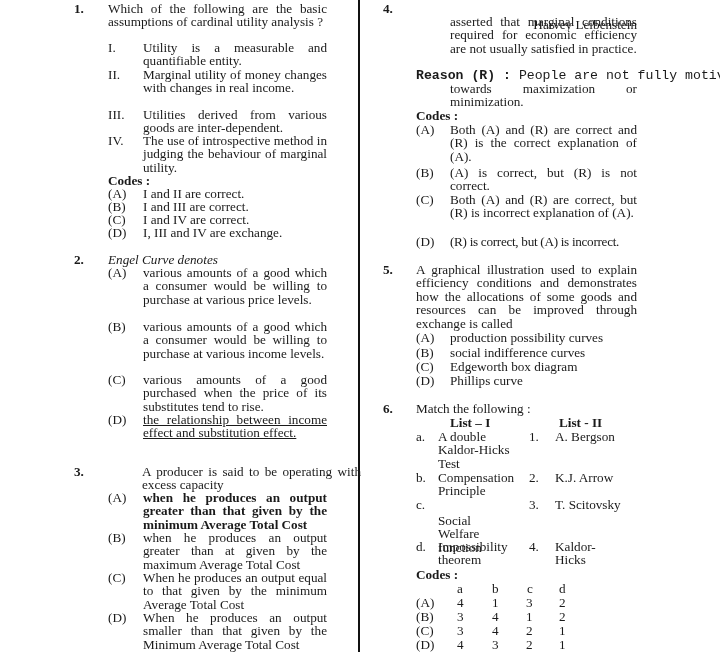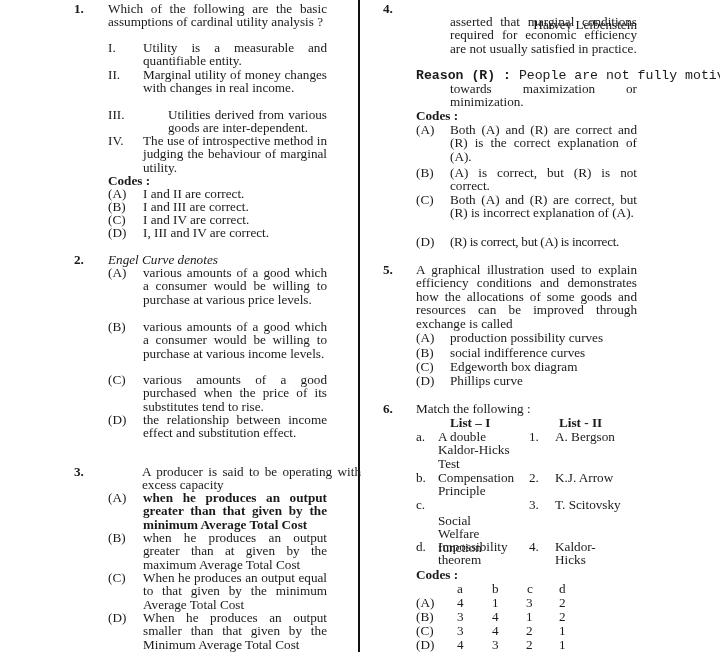--- a/index.html
+++ b/index.html
@@ -28,21 +28,21 @@
     <span class="qnum abs" style="left:74px;top:2px;">1.</span>
     <div class="stem" style="left:108px;top:2px;width:219px;">Which of the following are the basic assumptions of cardinal utility analysis ?</div>
     <div class="row" style="left:108px;top:41px;width:219px;">
       <span class="lbl" style="width:35px;">I.</span>
       <span class="txt" style="width:184px;">Utility is a measurable and quantifiable entity.</span>
     </div>
     <div class="row" style="left:108px;top:68px;width:219px;justify-content:center;">
       <span class="lbl" style="width:35px;">II.</span>
       <span class="txt" style="width:184px;">Marginal utility of money changes with changes in real income.</span>
     </div>
-    <div class="row" style="left:108px;top:108px;width:219px;gap:25px;">
+    <div class="row" style="left:108px;top:108px;width:219px;">
       <span class="lbl" style="width:35px;">III.</span>
       <span class="txt" style="width:184px;">Utilities derived from various goods are inter-dependent.</span>
     </div>
     <div class="row" style="left:108px;top:134px;width:219px;">
       <span class="lbl" style="width:35px;">IV.</span>
       <span class="txt" style="width:184px;">The use of introspective method in judging the behaviour of marginal utility.</span>
     </div>
     <div class="abs bold" style="left:108px;top:174px;">Codes :</div>
     <div class="row" style="left:108px;top:187px;">
       <span class="lbl" style="width:35px;">(A)</span>
@@ -51,42 +51,42 @@
     <div class="row" style="left:108px;top:200px;">
       <span class="lbl" style="width:35px;">(B)</span>
       <span>I and III are correct.</span>
     </div>
     <div class="row" style="left:108px;top:213px;">
       <span class="lbl" style="width:35px;">(C)</span>
       <span>I and IV are correct.</span>
     </div>
     <div class="row" style="left:108px;top:226px;">
       <span class="lbl" style="width:35px;">(D)</span>
-      <span>I, III and IV are correct.</span>
+      <span>I, III and IV are exchange.</span>
     </div>
   </div>
 
   <div>
     <span class="qnum abs" style="left:74px;top:253px;">2.</span>
     <div class="abs" style="left:108px;top:253px;font-style:italic;">Engel Curve denotes</div>
     <div class="row" style="left:108px;top:266px;width:219px;">
       <span class="lbl" style="width:35px;">(A)</span>
       <span class="txt" style="width:184px;">various amounts of a good which a consumer would be willing to purchase at various price levels.</span>
     </div>
     <div class="row" style="left:108px;top:320px;width:219px;">
       <span class="lbl" style="width:35px;">(B)</span>
       <span class="txt" style="width:184px;">various amounts of a good which a consumer would be willing to purchase at various income levels.</span>
     </div>
     <div class="row" style="left:108px;top:373px;width:219px;">
       <span class="lbl" style="width:35px;">(C)</span>
       <span class="txt" style="width:184px;">various amounts of a good purchased when the price of its substitutes tend to rise.</span>
     </div>
     <div class="row" style="left:108px;top:413px;width:219px;">
       <span class="lbl" style="width:35px;">(D)</span>
-      <span class="txt" style="width:184px;">the relationship between income effect and substitution effect.</span>
+      <span class="txt" style="width:184px;text-decoration:underline;">the relationship between income effect and substitution effect.</span>
     </div>
   </div>
 
   <div>
     <span class="qnum abs" style="left:74px;top:465px;">3.</span>
     <div class="stem" style="left:108px;top:465px;width:219px;margin-left:34px;">A producer is said to be operating with excess capacity</div>
     <div class="row" style="left:108px;top:491px;width:219px;">
       <span class="lbl" style="width:35px;">(A)</span>
       <span class="txt" style="width:184px;font-weight:bold;">when he produces an output greater than that given by the minimum Average Total Cost</span>
     </div>

